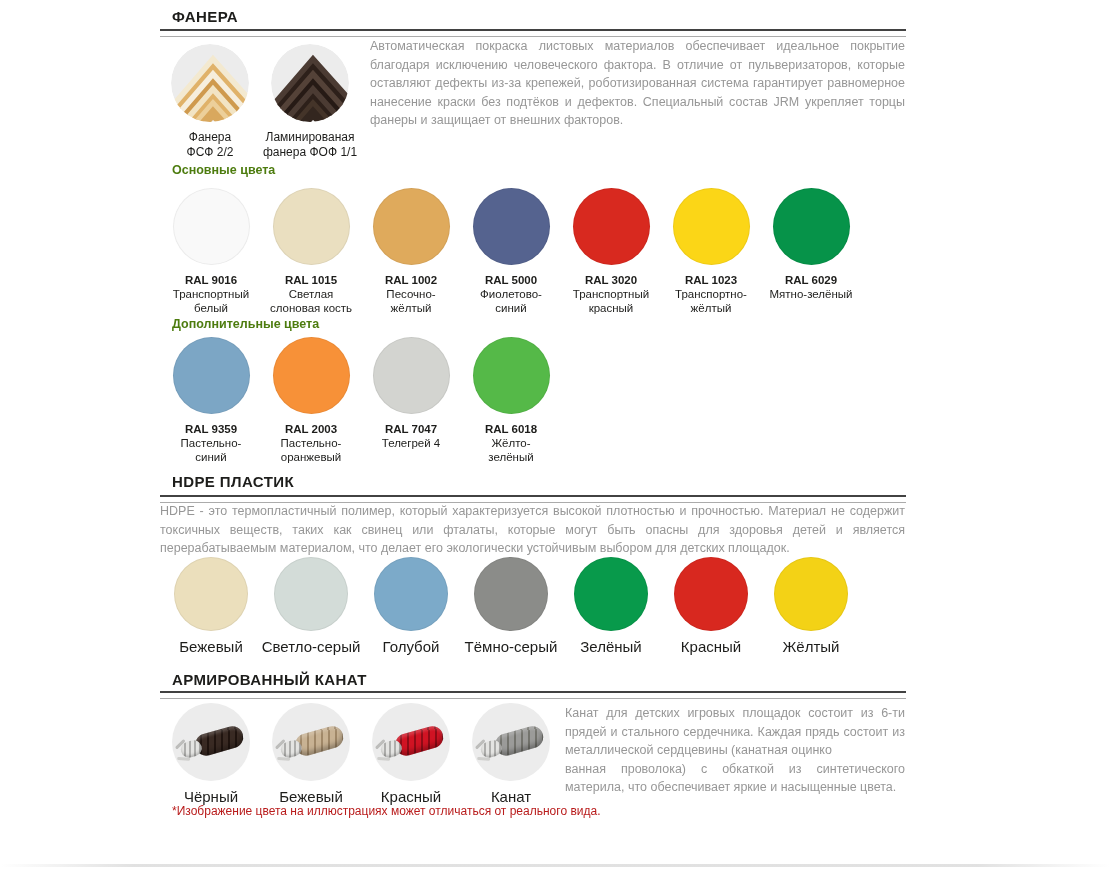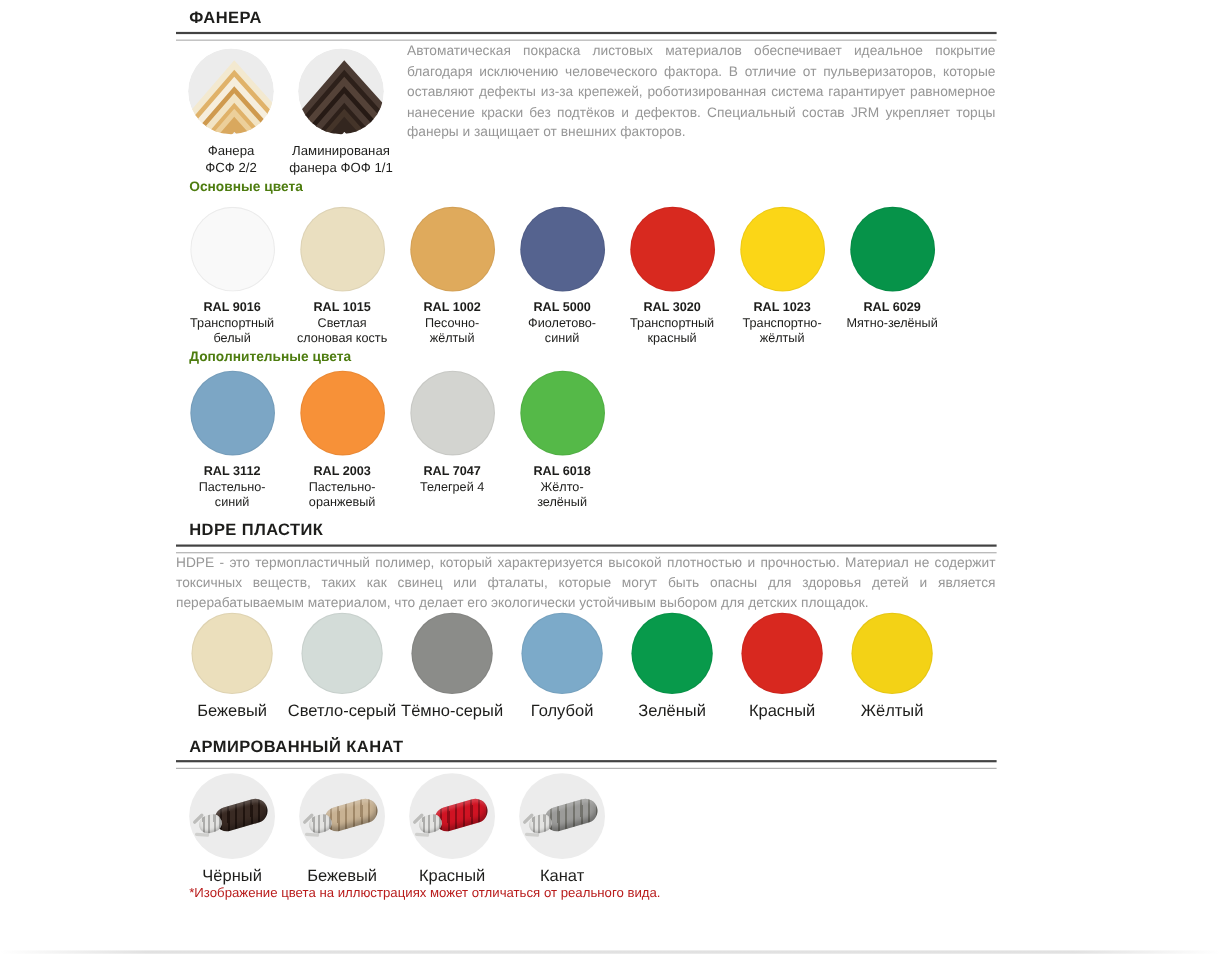--- a/index.html
+++ b/index.html
@@ -173,21 +173,21 @@
         <div class="code">RAL 6029</div>
         <div class="name">Мятно-зелёный</div>
       </div>
     </div>
 
   <div class="sub-label" style="top:317px">Дополнительные цвета</div>
   <div class="row" style="top:337px">
 
       <div class="cell">
         <div class="swatch" style="background: rgb(124, 166, 197);"></div>
-        <div class="code">RAL 3112</div>
+        <div class="code">RAL 9359</div>
         <div class="name">Пастельно-
 синий</div>
       </div>
 
       <div class="cell">
         <div class="swatch" style="background: rgb(247, 145, 56);"></div>
         <div class="code">RAL 2003</div>
         <div class="name">Пастельно-
 оранжевый</div>
       </div>
@@ -215,27 +215,27 @@
         <div class="swatch small" style="background: rgb(235, 223, 188);"></div>
         <div class="name single">Бежевый</div>
       </div>
 
       <div class="cell">
         <div class="swatch small" style="background: rgb(211, 220, 216);"></div>
         <div class="name single">Светло-серый</div>
       </div>
 
       <div class="cell">
+        <div class="swatch small" style="background: rgb(124, 170, 201);"></div>
+        <div class="name single">Голубой</div>
+      </div>
+
+      <div class="cell">
         <div class="swatch small" style="background: rgb(139, 140, 137);"></div>
         <div class="name single">Тёмно-серый</div>
-      </div>
-
-      <div class="cell">
-        <div class="swatch small" style="background: rgb(124, 170, 201);"></div>
-        <div class="name single">Голубой</div>
       </div>
 
       <div class="cell">
         <div class="swatch small" style="background: rgb(8, 154, 75);"></div>
         <div class="name single">Зелёный</div>
       </div>
 
       <div class="cell">
         <div class="swatch small" style="background: rgb(216, 40, 31);"></div>
         <div class="name single">Красный</div>
@@ -284,16 +284,18 @@
       <div class="cell">
         <div class="rope-circle" style="--rc: #9b9b99; --rcd: #73736d;">
           <div class="rope">
             <div class="rope-body"></div>
             <div class="rope-steel"></div>
           </div>
         </div>
         <div class="name single">Канат</div>
       </div>
     </div>
+  <div class="para" style="left:565px; top:704px; width:340px;">Канат для детских игровых площадок состоит из 6-ти прядей и стального сердечника. Каждая прядь состоит из металлической сердцевины (канатная оцинко
+ванная проволока) с обкаткой из синтетического материла, что обеспечивает яркие и насыщенные цвета.</div>
 
   <div class="footnote">*Изображение цвета на иллюстрациях может отличаться от реального вида.</div>
   <div class="bottom-line"></div>
 </div>
 
 </body></html>

